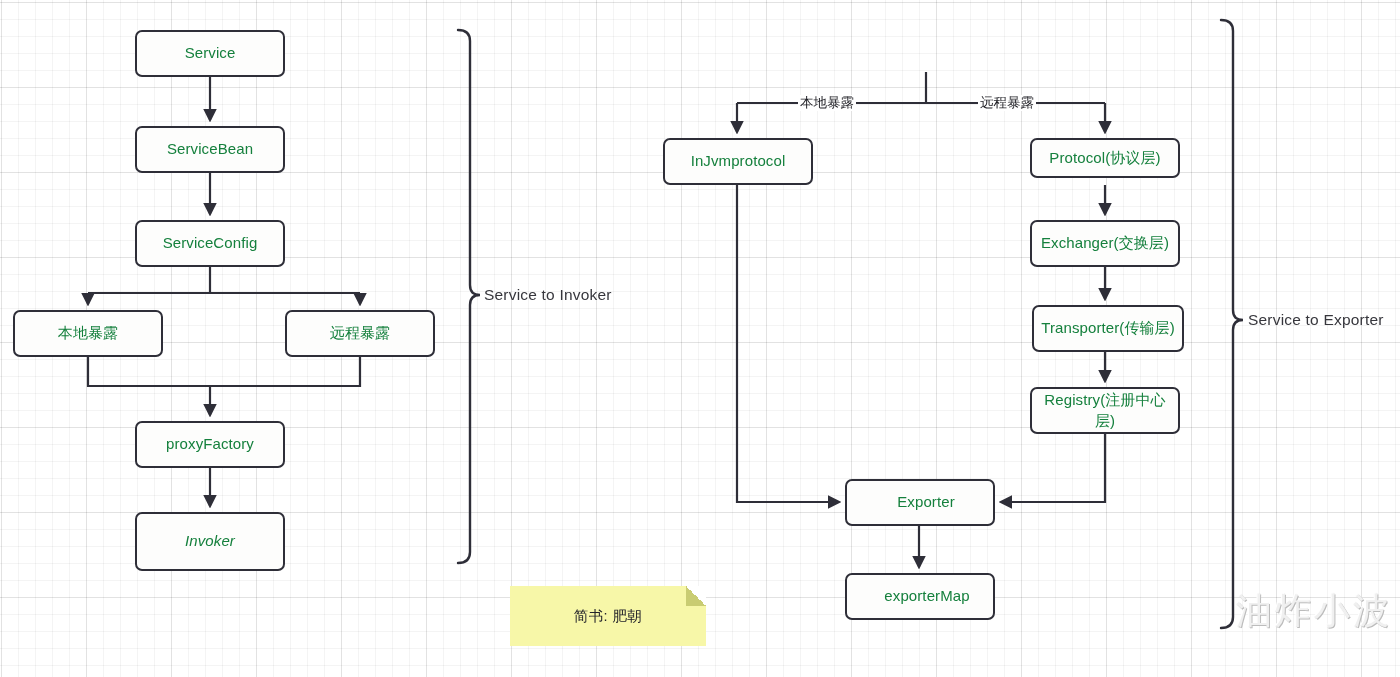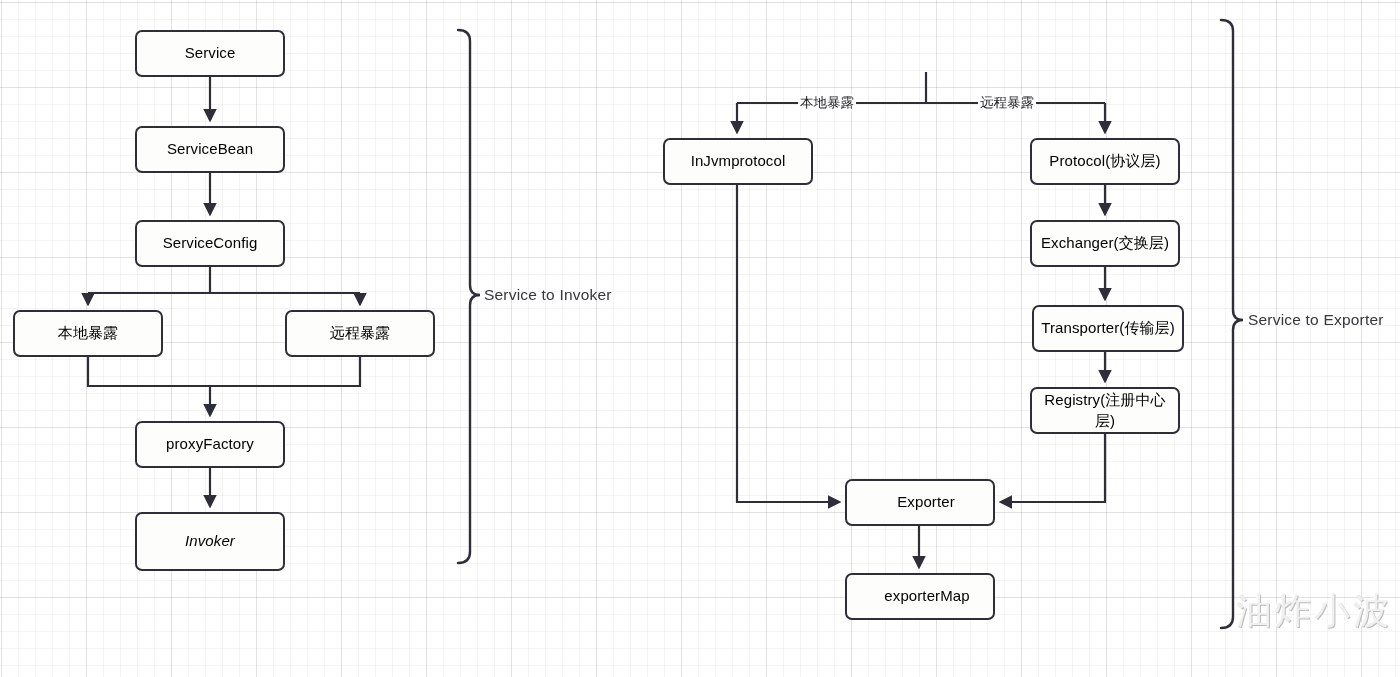--- a/index.html
+++ b/index.html
@@ -34,21 +34,21 @@
   .node {
     position: absolute;
     box-sizing: border-box;
     background: #fdfdfc;
     border: 2.2px solid #2e2e38;
     border-radius: 7px;
     display: flex;
     align-items: center;
     justify-content: center;
     text-align: center;
-    color: #000000;
+    color: #15803d;
     font-size: 15px;
     line-height: 1.35;
     letter-spacing: 0.1px;
     padding: 2px 6px;
   }
   .edge-label {
     position: absolute;
     background: #ffffff;
     color: #1c1c22;
     font-size: 13.5px;
@@ -144,28 +144,32 @@
   <div class="node" style="left:135px;top:126px;width:150px;height:47px;">ServiceBean</div>
   <div class="node" style="left:135px;top:220px;width:150px;height:47px;">ServiceConfig</div>
   <div class="node" style="left:13px;top:310px;width:150px;height:47px;">本地暴露</div>
   <div class="node" style="left:285px;top:310px;width:150px;height:47px;">远程暴露</div>
   <div class="node" style="left:135px;top:421px;width:150px;height:47px;">proxyFactory</div>
   <div class="node" style="left:135px;top:512px;width:150px;height:59px;font-style:italic;">Invoker</div>
 
   <div class="bracket-label" style="left:484px;top:286px;">Service to Invoker</div>
 
   <div class="node" style="left:663px;top:138px;width:150px;height:47px;">InJvmprotocol</div>
-  <div class="node" style="left:1030px;top:138px;width:150px;height:47px;">Protocol(协议层)</div>
+  <div class="node" style="left:1030px;top:138px;width:150px;height:40px;">Protocol(协议层)</div>
   <div class="node" style="left:1030px;top:220px;width:150px;height:47px;">Exchanger(交换层)</div>
   <div class="node" style="left:1032px;top:305px;width:152px;height:47px;">Transporter(传输层)</div>
   <div class="node" style="left:1030px;top:387px;width:150px;height:47px;">Registry(注册中心层)</div>
   <div class="node" style="left:845px;top:479px;width:150px;height:47px;padding-left:18px;">Exporter</div>
   <div class="node" style="left:845px;top:573px;width:150px;height:47px;padding-left:20px;">exporterMap</div>
 
   <div class="edge-label" style="left:798px;top:95px;">本地暴露</div>
   <div class="edge-label" style="left:978px;top:95px;">远程暴露</div>
 
   <div class="bracket-label" style="left:1248px;top:311px;">Service to Exporter</div>
 
+  <div class="sticky" style="left:510px;top:586px;width:196px;height:60px;">
+    <span>简书: 肥朝</span>
+    <span class="fold"></span>
+  </div>
 
   <div class="watermark" style="left:1230px;top:636px;transform:translateY(-100%);margin-left:6px;">油炸小波</div>
 
 </div>
 
 </body></html>

